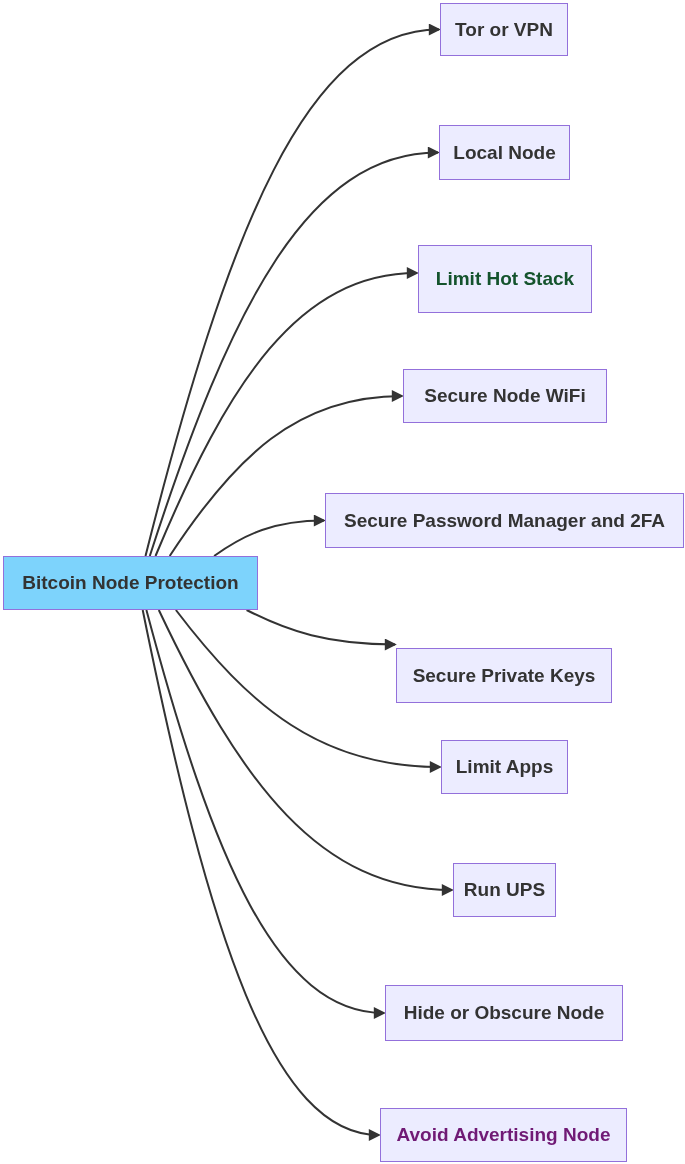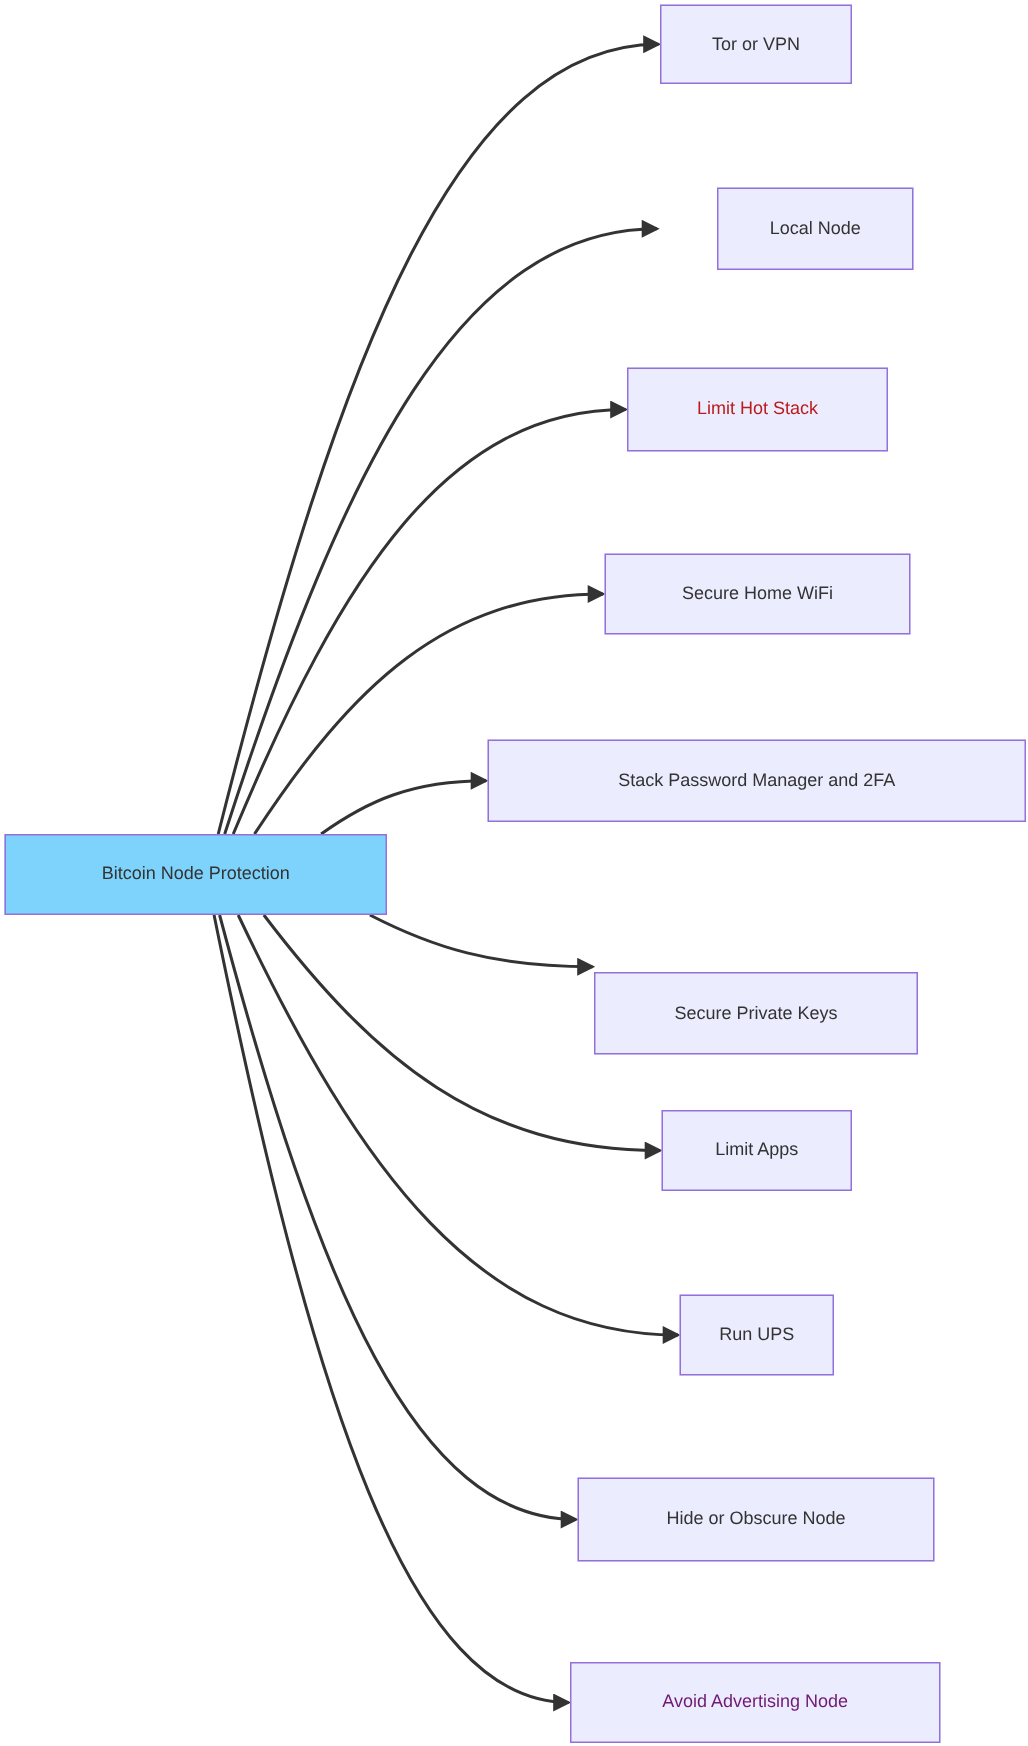--- a/index.html
+++ b/index.html
@@ -22,24 +22,25 @@
     width: 685px;
     height: 1164px;
   }
   .node {
     position: absolute;
     box-sizing: border-box;
     display: flex;
     align-items: center;
     justify-content: center;
     text-align: center;
-    font-size: 12px;
+    font-size: 19px;
     line-height: 1.15;
     padding: 0 6px;
     white-space: nowrap;
+    font-weight: bold;
   }
 </style>
 </head>
 <body>
 
 <div class="canvas">
   <svg class="edge-layer" id="edge-layer" xmlns="http://www.w3.org/2000/svg" viewBox="0 0 685 1164">
     <defs>
       <marker id="arrowhead" viewBox="0 0 10 10" refX="8.5" refY="5" markerWidth="7" markerHeight="6" orient="auto-start-reverse">
         <path id="arrowhead-shape" d="M0,0 L10,5 L0,10 z" fill="#333333"></path>
@@ -54,23 +55,23 @@
         <path d="M246.6,610.0 C288.2,631.4 328.2,644.5 395.0,644.5" fill="none" stroke="#333333" stroke-width="2" marker-end="url(#arrowhead)"></path>
         <path d="M175.9,610.0 C249.9,707.3 321.2,767.0 440.0,767.0" fill="none" stroke="#333333" stroke-width="2" marker-end="url(#arrowhead)"></path>
         <path d="M158.8,610.0 C240.9,783.6 320.0,890.0 452.0,890.0" fill="none" stroke="#333333" stroke-width="2" marker-end="url(#arrowhead)"></path>
         <path d="M146.4,610.0 C212.9,859.9 277.1,1013.0 384.0,1013.0" fill="none" stroke="#333333" stroke-width="2" marker-end="url(#arrowhead)"></path>
         <path d="M142.7,610.0 C208.8,935.5 272.6,1135.0 379.0,1135.0" fill="none" stroke="#333333" stroke-width="2" marker-end="url(#arrowhead)"></path>
       </g>
   </svg>
   <div id="node-layer">
       <div class="node" style="left: 3px; top: 556px; width: 255px; height: 54px; background: #7dd3fc; border: 1.5px solid rgb(147, 112, 219); color: rgb(51, 51, 51);">Bitcoin Node Protection</div>
       <div class="node" style="left: 440px; top: 3px; width: 128px; height: 53px; background: rgb(236, 236, 255); border: 1.5px solid rgb(147, 112, 219); color: rgb(51, 51, 51);">Tor or VPN</div>
-      <div class="node" style="left: 439px; top: 125px; width: 131px; height: 55px; background: rgb(236, 236, 255); border: 1.5px solid rgb(147, 112, 219); color: rgb(51, 51, 51); margin-left: 39px;">Local Node</div>
-      <div class="node" style="left: 418px; top: 245px; width: 174px; height: 56px; background: rgb(236, 236, 255); border: 1.5px solid rgb(147, 112, 219); color: #b91c1c;">Limit Hot Stack</div>
-      <div class="node" style="left: 403px; top: 369px; width: 204px; height: 54px; background: rgb(236, 236, 255); border: 1.5px solid rgb(147, 112, 219); color: rgb(51, 51, 51);">Secure Home WiFi</div>
-      <div class="node" style="left: 325px; top: 493px; width: 359px; height: 55px; background: rgb(236, 236, 255); border: 1.5px solid rgb(147, 112, 219); color: rgb(51, 51, 51);">Stack Password Manager and 2FA</div>
+      <div class="node" style="left: 439px; top: 125px; width: 131px; height: 55px; background: rgb(236, 236, 255); border: 1.5px solid rgb(147, 112, 219); color: rgb(51, 51, 51);">Local Node</div>
+      <div class="node" style="left: 418px; top: 245px; width: 174px; height: 68px; background: rgb(236, 236, 255); border: 1.5px solid rgb(147, 112, 219); color: #14532d;">Limit Hot Stack</div>
+      <div class="node" style="left: 403px; top: 369px; width: 204px; height: 54px; background: rgb(236, 236, 255); border: 1.5px solid rgb(147, 112, 219); color: rgb(51, 51, 51);">Secure Node WiFi</div>
+      <div class="node" style="left: 325px; top: 493px; width: 359px; height: 55px; background: rgb(236, 236, 255); border: 1.5px solid rgb(147, 112, 219); color: rgb(51, 51, 51);">Secure Password Manager and 2FA</div>
       <div class="node" style="left: 396px; top: 617px; width: 216px; height: 55px; background: rgb(236, 236, 255); border: 1.5px solid rgb(147, 112, 219); color: rgb(51, 51, 51); margin-top: 31px;">Secure Private Keys</div>
       <div class="node" style="left: 441px; top: 740px; width: 127px; height: 54px; background: rgb(236, 236, 255); border: 1.5px solid rgb(147, 112, 219); color: rgb(51, 51, 51);">Limit Apps</div>
       <div class="node" style="left: 453px; top: 863px; width: 103px; height: 54px; background: rgb(236, 236, 255); border: 1.5px solid rgb(147, 112, 219); color: rgb(51, 51, 51);">Run UPS</div>
       <div class="node" style="left: 385px; top: 985px; width: 238px; height: 56px; background: rgb(236, 236, 255); border: 1.5px solid rgb(147, 112, 219); color: rgb(51, 51, 51); text-align: right;">Hide or Obscure Node</div>
       <div class="node" style="left: 380px; top: 1108px; width: 247px; height: 54px; background: rgb(236, 236, 255); border: 1.5px solid rgb(147, 112, 219); color: #701a75;">Avoid Advertising Node</div>
     </div>
 </div>
 
 </body></html>

